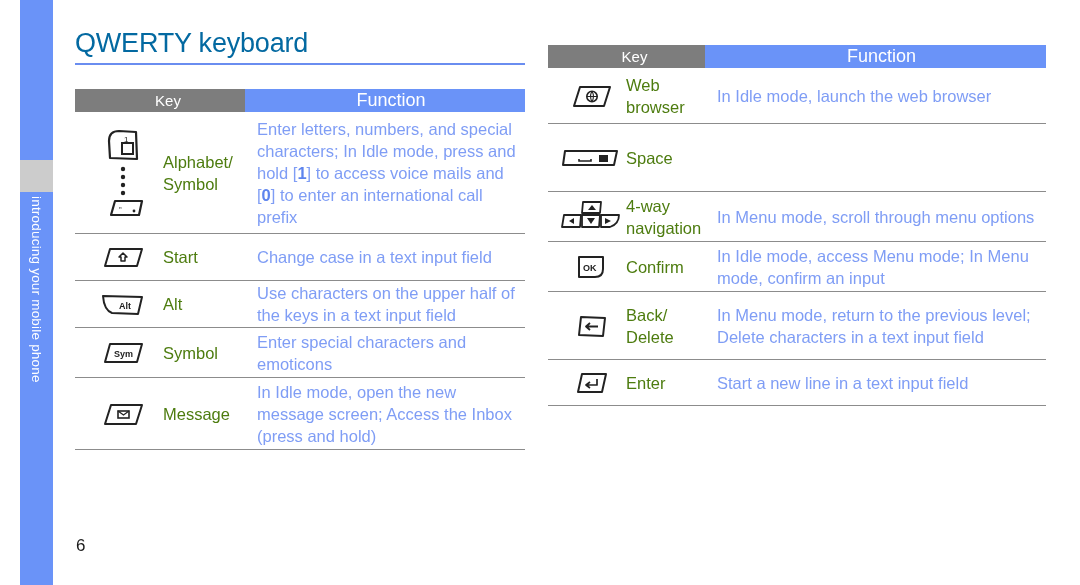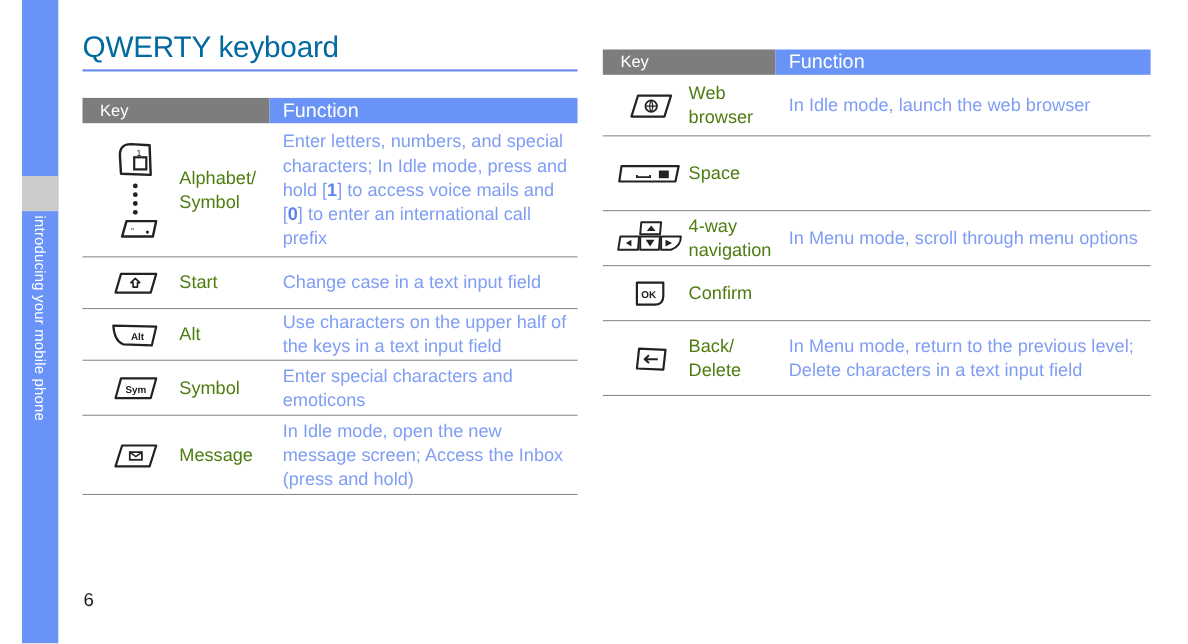--- a/index.html
+++ b/index.html
@@ -99,20 +99,21 @@
   }
 
   
   .kf-table {
     width: 450px;
   }
   .kf-head {
     display: flex;
     height: 23px;
     align-items: center;
+    text-align: center;
   }
   .kf-head .kf-head-key {
     background: #7d7d7d;
     color: #ffffff;
     height: 23px;
     line-height: 23px;
     font-size: 15px;
     padding-left: 16px;
     box-sizing: border-box;
   }
@@ -326,31 +327,42 @@
       </div>
 
       <div class="kf-row" style="height:50px">
         <div class="kf-cell-icon">
           <svg width="52" height="28" viewBox="0 0 52 28">
             <path d="M14 4 L38 4 L38 16 Q38 24 30 24 L14 24 Z" fill="#fff" stroke="#222" stroke-width="2" stroke-linejoin="round"></path>
             <text x="18" y="18" font-family="Liberation Sans, sans-serif" font-size="9" font-weight="bold" fill="#222">OK</text>
           </svg>
         </div>
         <div class="kf-cell-name">Confirm</div>
+        <div class="kf-cell-fn">In Idle mode, access Menu mode; In Menu mode, confirm an input</div>
       </div>
 
       <div class="kf-row" style="height:68px">
         <div class="kf-cell-icon">
           <svg width="52" height="28" viewBox="0 0 52 28">
             <path d="M14 23 L16 5 L40 6 L38 24 Z" fill="#fff" stroke="#222" stroke-width="2" stroke-linejoin="round"></path>
             <path d="M33 14.5 L22 14.5 M25 11 L21 14.5 L25 18" fill="none" stroke="#222" stroke-width="1.8" stroke-linejoin="round"></path>
           </svg>
         </div>
         <div class="kf-cell-name"><span>Back/ Delete</span></div>
         <div class="kf-cell-fn">In Menu mode, return to the previous level; Delete characters in a text input field</div>
       </div>
 
+      <div class="kf-row" style="height:46px">
+        <div class="kf-cell-icon">
+          <svg width="52" height="28" viewBox="0 0 52 28">
+            <path d="M13 23 L17 5 L41 5 L37 23 Z" fill="#fff" stroke="#222" stroke-width="2" stroke-linejoin="round"></path>
+            <path d="M32 10 L32 16 L22 16 M25 13 L21 16 L25 19" fill="none" stroke="#222" stroke-width="1.7" stroke-linejoin="round"></path>
+          </svg>
+        </div>
+        <div class="kf-cell-name">Enter</div>
+        <div class="kf-cell-fn">Start a new line in a text input field</div>
+      </div>
 
     </div>
   </div>
 
   <div id="page-number">6</div>
 </div>
 
 </body></html>

